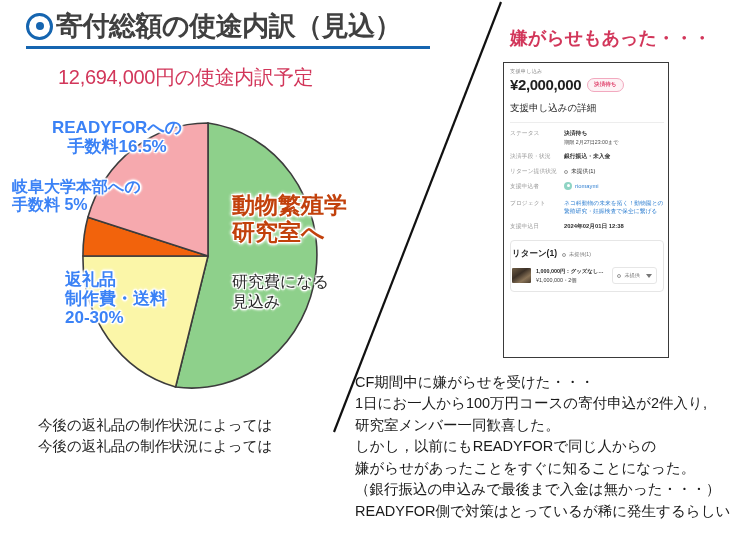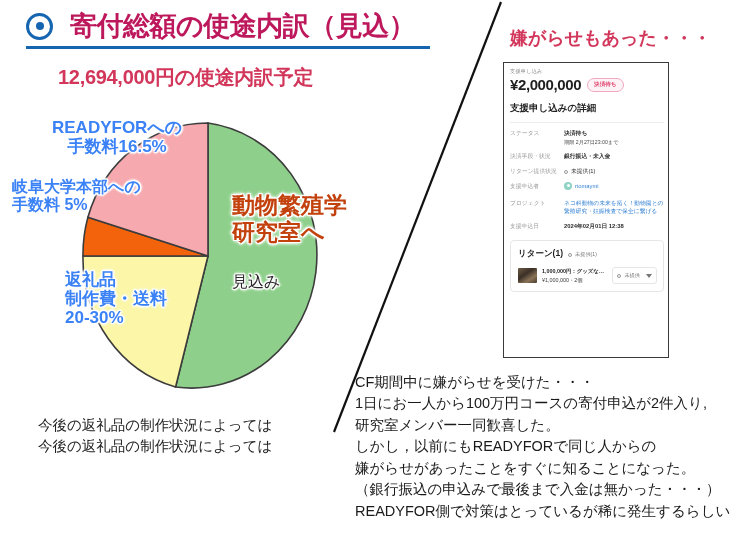--- a/index.html
+++ b/index.html
@@ -34,22 +34,22 @@
   
   .title-block {
     position: absolute;
     left: 26px;
     top: 8px;
     width: 420px;
   }
   .title-row {
     display: flex;
     align-items: flex-start;
-    gap: 17px;
-    color: #be185d;
+    gap: 3px;
+    color: #404040;
     font-weight: bold;
     font-size: 27px;
     letter-spacing: -0.5px;
     white-space: nowrap;
   }
   .bullseye {
     display: inline-block;
     width: 21px; height: 21px;
     border-radius: 50%;
     border: 3px solid #1565b0;
@@ -71,21 +71,21 @@
     height: 3px;
     width: 404px;
     background: #1565b0;
   }
 
   .subtitle {
     position: absolute;
     left: 58px;
     top: 64px;
     font-size: 20px;
-    font-weight: bold;
+    font-weight: normal;
     color: #d2365a;
     letter-spacing: -0.3px;
     white-space: nowrap;
   }
 
   
   .pie-wrap {
     position: absolute;
     left: 82px;
     top: 122px;
@@ -209,21 +209,21 @@
     color: #e0436d;
     border: 1px solid #f2a9bf;
     border-radius: 9px;
     padding: 2px 6px;
     background: #fdf2f5;
     white-space: nowrap;
   }
   .card-h2 {
     margin-top: 9px;
     font-size: 9.5px;
-    font-weight: bold;
+    font-weight: normal;
     color: #1f1f1f;
   }
   .card-sep {
     margin-top: 7px;
     height: 1px;
     background: #ededed;
   }
   .kv {
     display: flex;
     margin-top: 6px;
@@ -281,21 +281,21 @@
     margin-left: -1.5px;
     border-radius: 50%;
     background: #fff;
   }
   .user-name { color: #2f7fd1; font-weight: normal; }
 
   .return-box {
     margin-top: 10px;
     border: 1px solid #e6e6e6;
     border-radius: 4px;
-    padding: 7px 6px 7px 7px;
+    padding: 7px 6px 7px 1px;
     background: #fff;
   }
   .return-head {
     display: flex;
     align-items: baseline;
     gap: 5px;
   }
   .return-title {
     font-size: 8.5px;
     font-weight: bold;
@@ -415,20 +415,21 @@
     <div>返礼品</div>
     <div>制作費・送料</div>
     <div>20-30%</div>
   </div>
 
   <div class="lbl-lab">
     <div>動物繁殖学</div>
     <div>研究室へ</div>
   </div>
   <div class="lbl-lab-sub">
+    <div>研究費になる</div>
     <div>見込み</div>
   </div>
 
   <div class="pie-note">
     <div>今後の返礼品の制作状況によっては</div>
     <div>今後の返礼品の制作状況によっては</div>
   </div>
 
   <div class="right-heading">嫌がらせもあった・・・</div>
 

